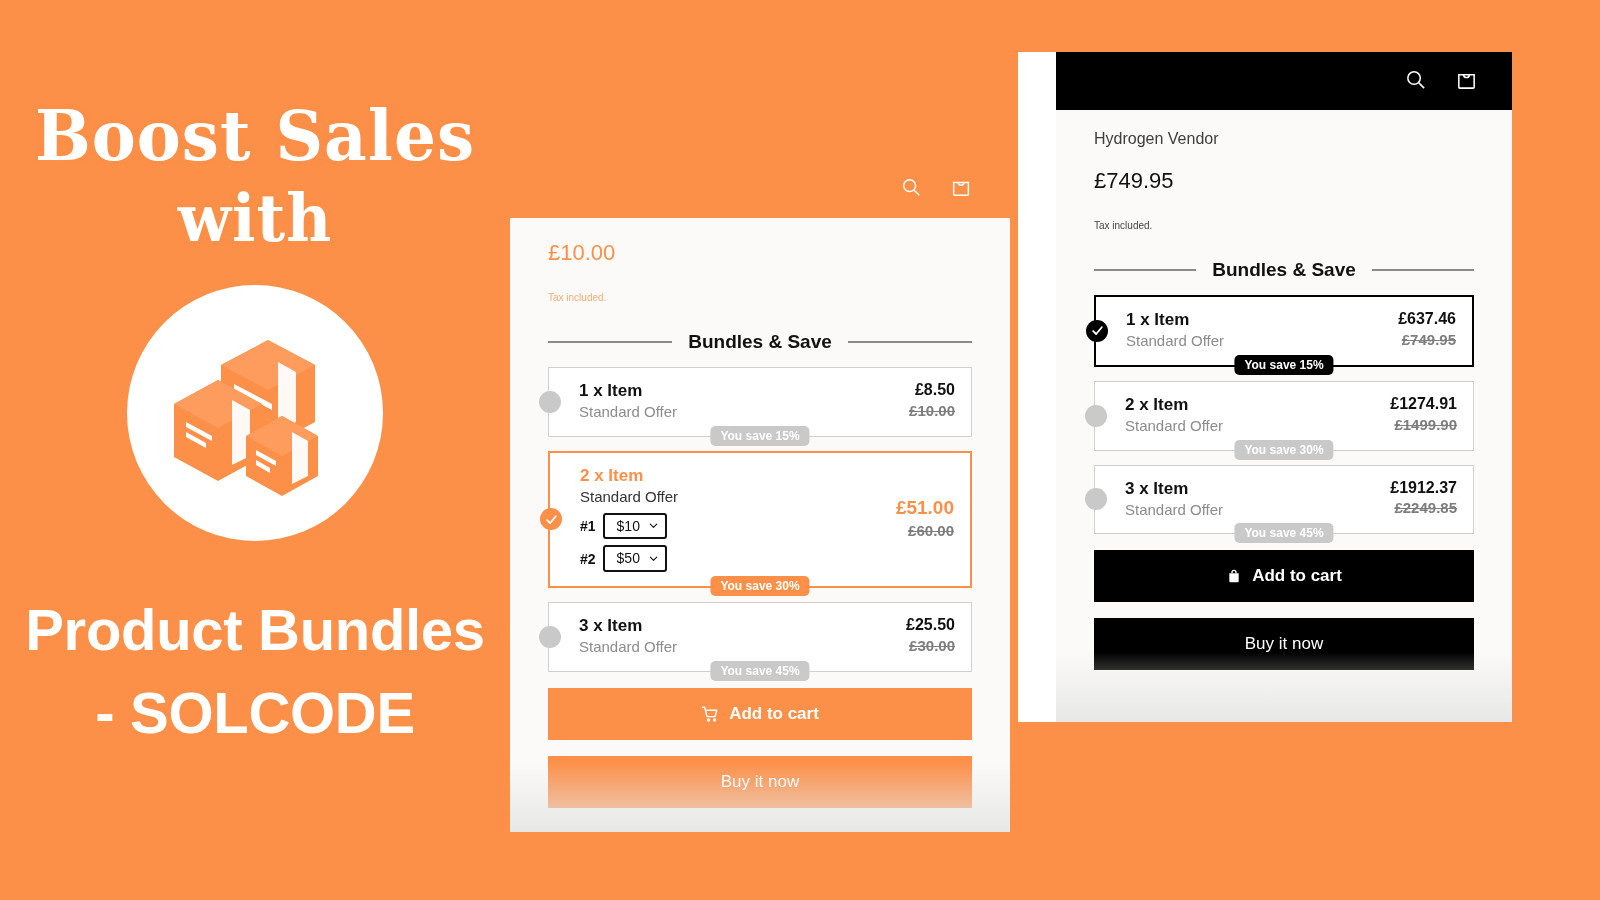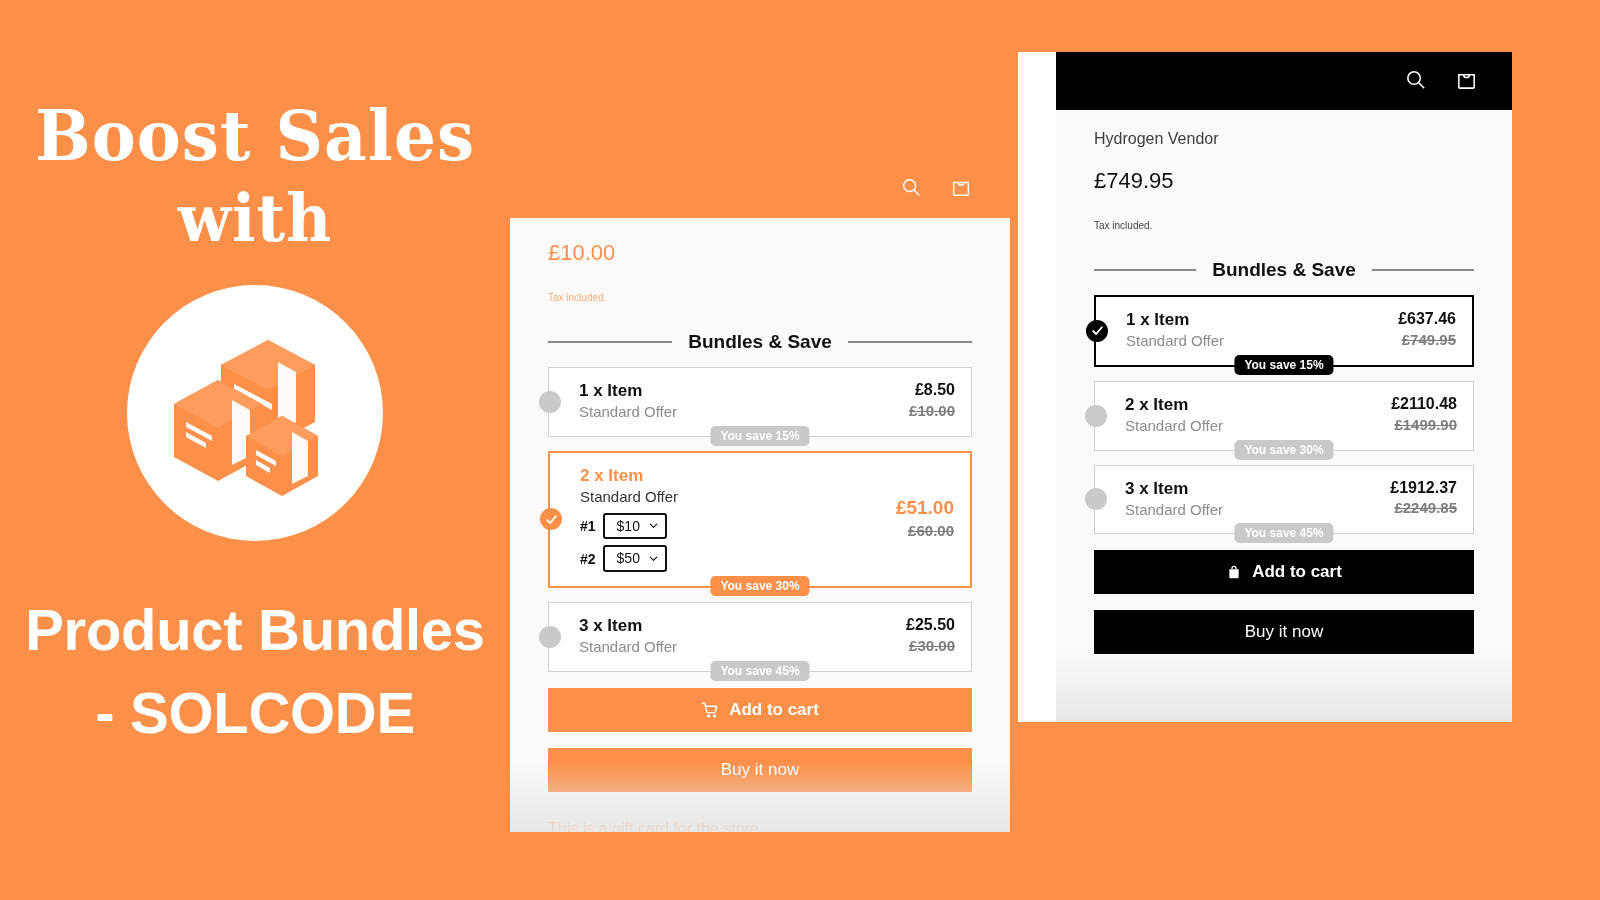--- a/index.html
+++ b/index.html
@@ -185,21 +185,21 @@
   }
   .sel-wrap { position: relative; display: inline-flex; align-items: center; }
   .sel-caret {
     position: absolute; right: 8px; top: 50%;
     transform: translateY(-50%); pointer-events: none;
   }
 
   
   .btn {
     margin-top: 16px;
-    height: 44px;
+    height: 52px;
     display: flex; align-items: center; justify-content: center;
     gap: 10px;
     font-size: 17px;
     color: #ffffff;
     cursor: pointer;
     user-select: none;
     text-align: right;
   }
   .btn.primary-orange { background: #FC9049; font-weight: bold; }
   .btn.secondary-orange { background: #FC9049; font-weight: 400; }
@@ -444,21 +444,21 @@
         <span class="badge on-black">You save 15%</span>
       </div>
 
       <div class="opt">
         <span class="radio"></span>
         <div class="opt-left">
           <span class="opt-name">2 x Item</span>
           <span class="opt-sub">Standard Offer</span>
         </div>
         <div class="opt-right">
-          <div class="price-new">£2110.48</div>
+          <div class="price-new">£1274.91</div>
           <div class="price-old">£1499.90</div>
         </div>
         <span class="badge">You save 30%</span>
       </div>
 
       <div class="opt">
         <span class="radio"></span>
         <div class="opt-left">
           <span class="opt-name">3 x Item</span>
           <span class="opt-sub">Standard Offer</span>

